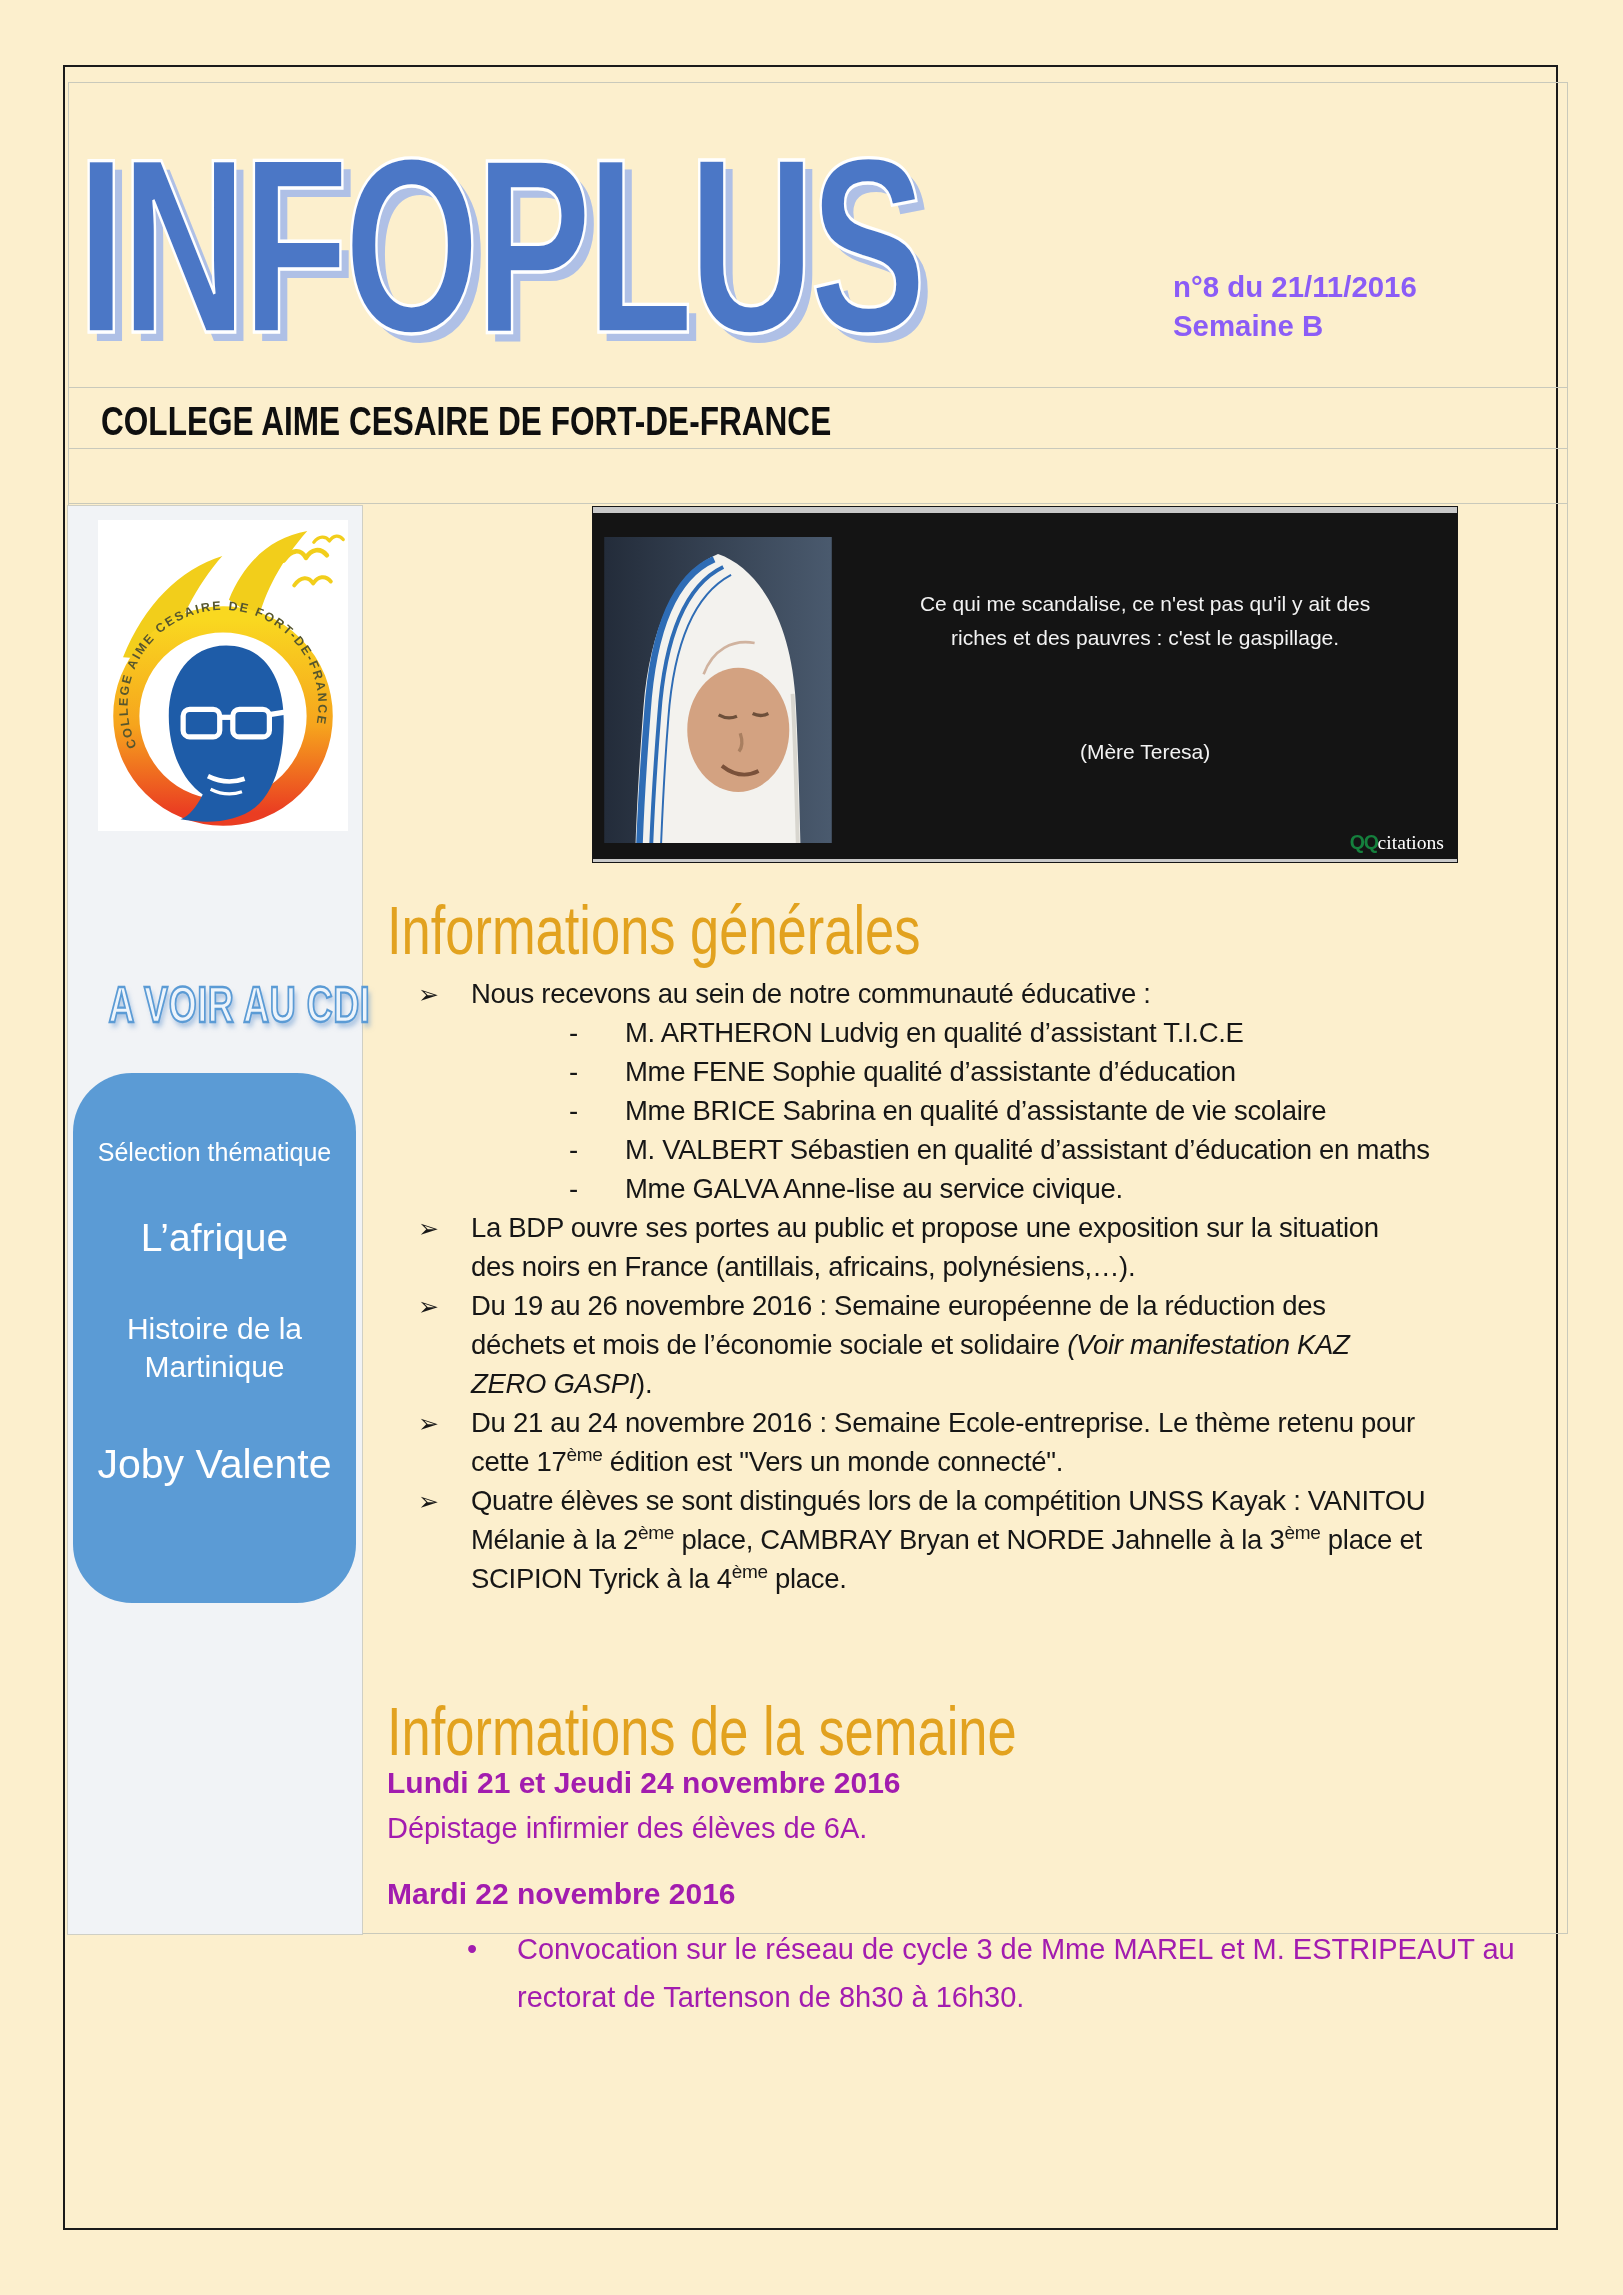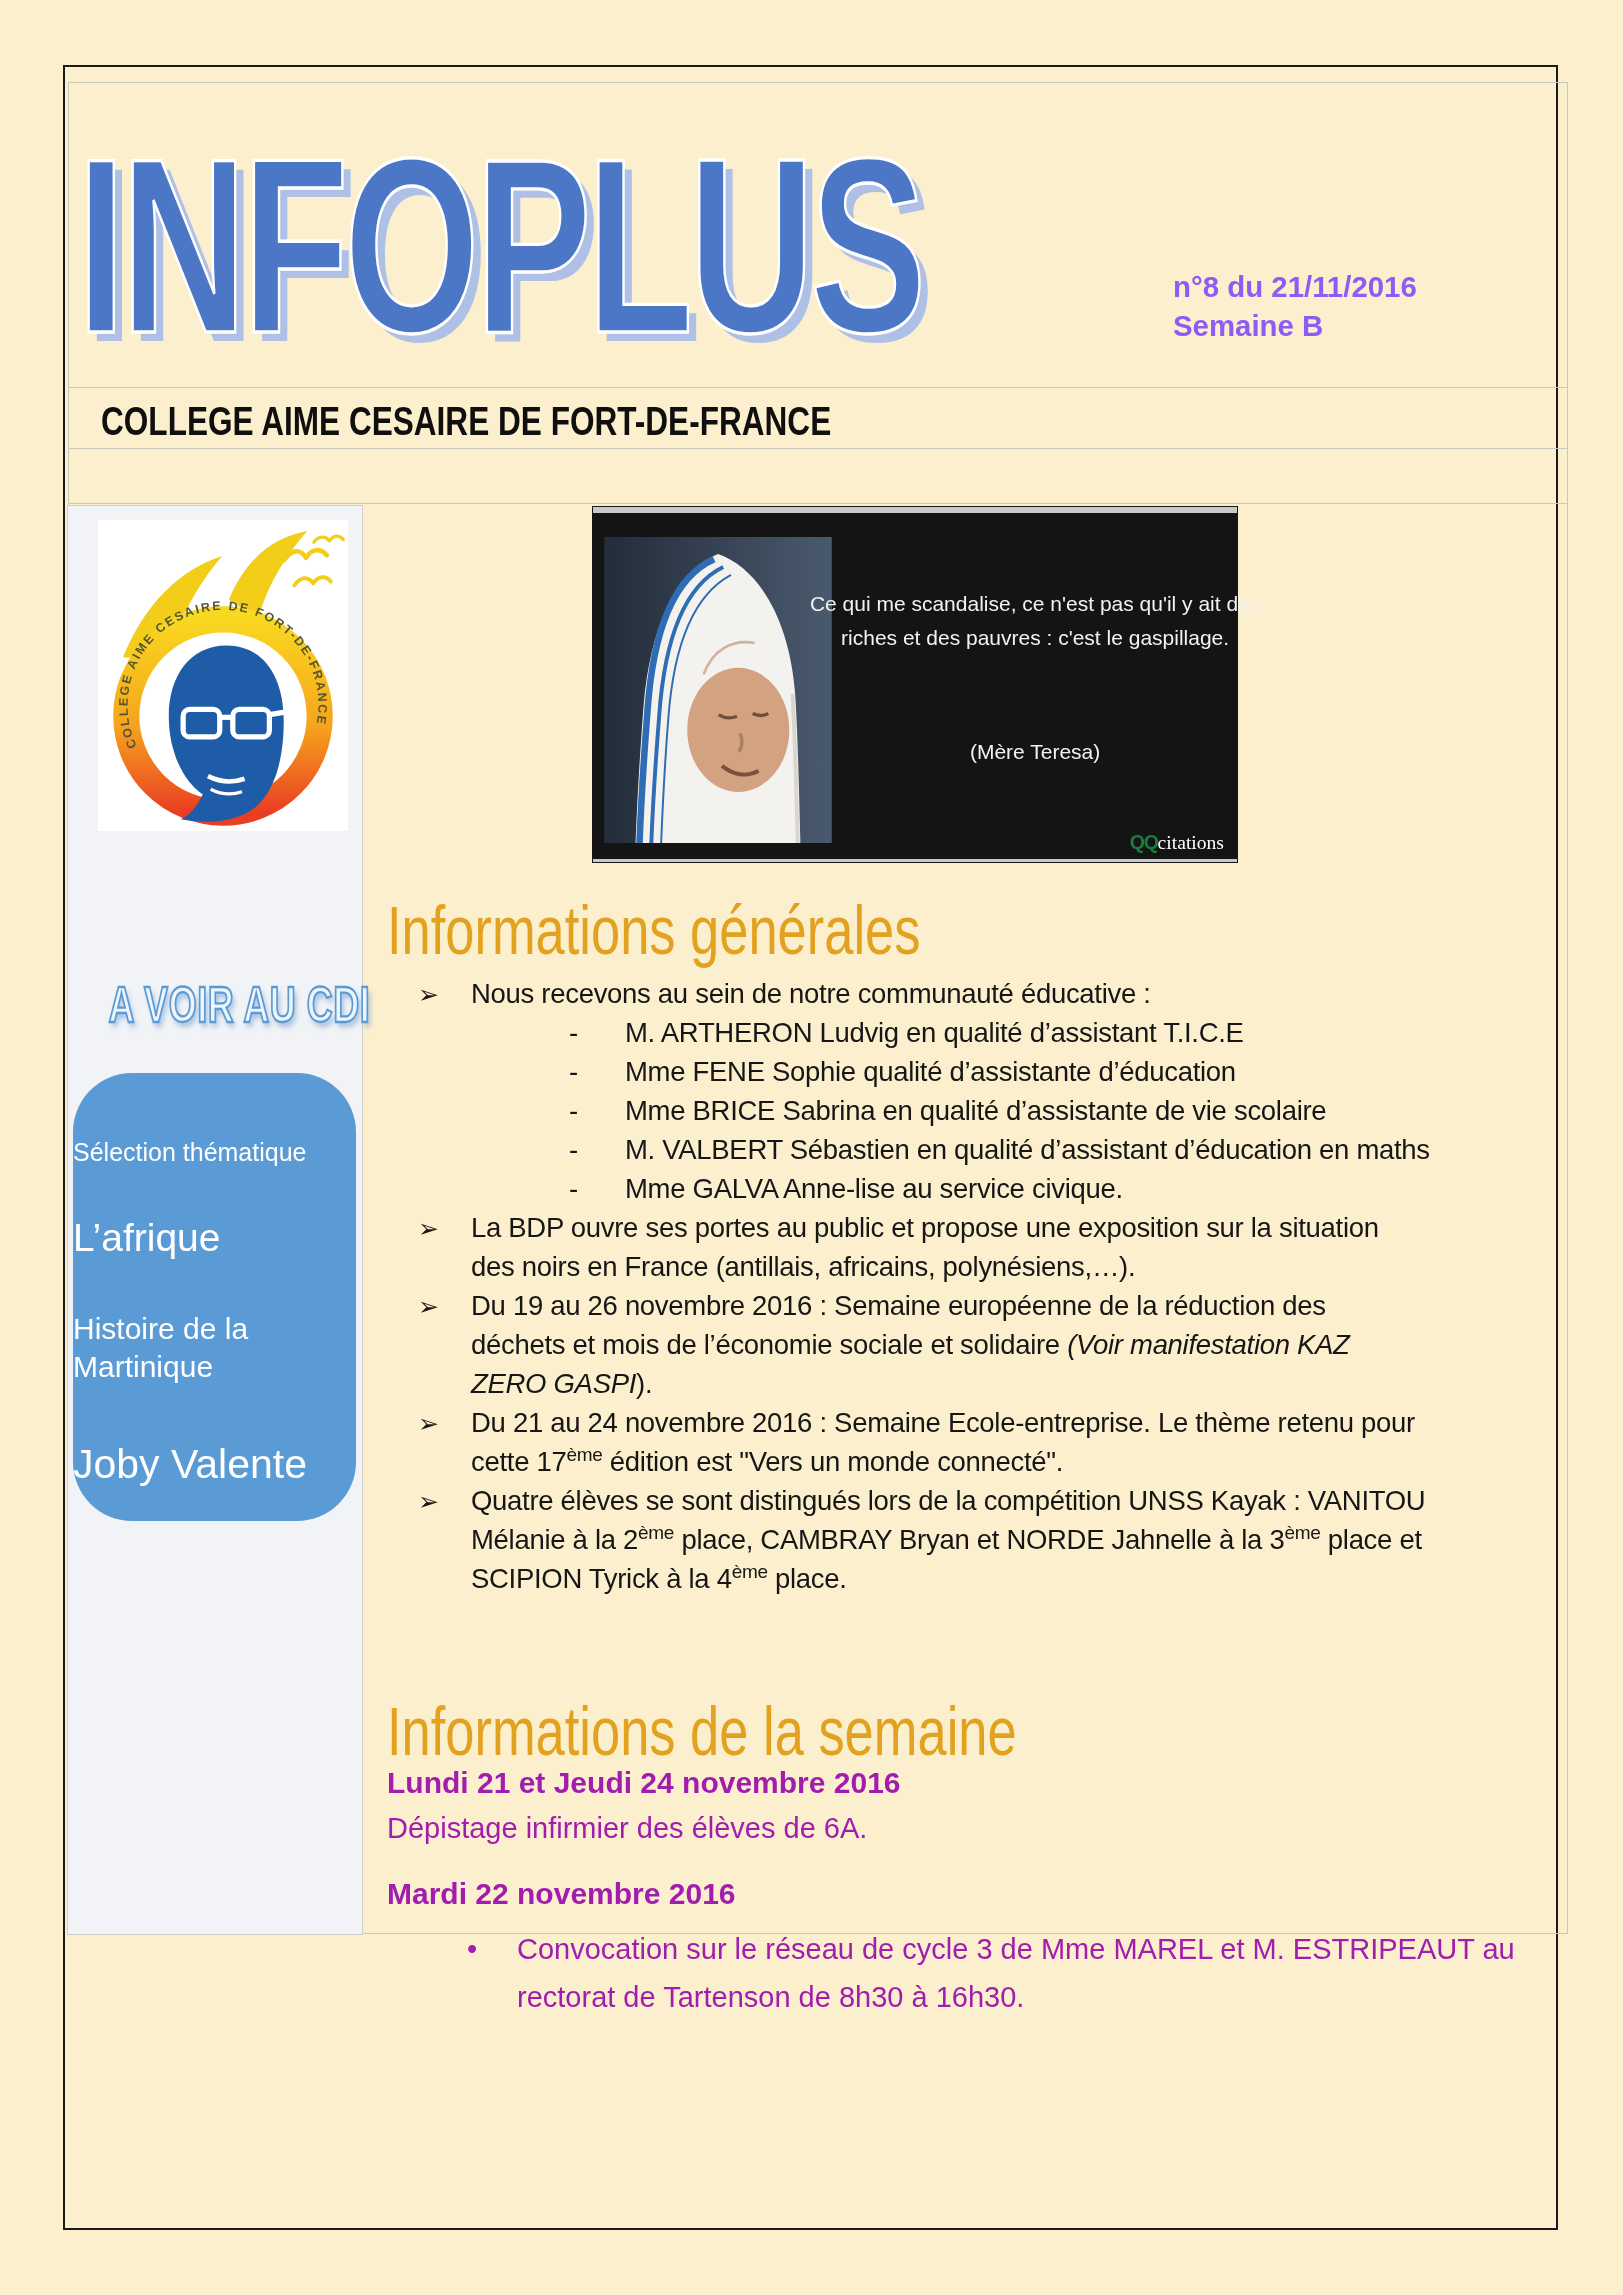--- a/index.html
+++ b/index.html
@@ -24,29 +24,29 @@
         color:#0f0f0f;white-space:nowrap;transform:scaleX(0.77);transform-origin:left top;}
 
   
   .sidebar{position:absolute;left:67px;top:505px;width:296px;height:1430px;
         background:#F1F3F6;border:0.7px solid #CFCFC5;box-sizing:border-box;}
   .logobox{position:absolute;left:98px;top:520px;width:250px;height:311px;background:#ffffff;}
   .avoir{position:absolute;left:67px;top:976px;width:296px;text-align:center;
         font-size:50px;font-weight:bold;letter-spacing:0.7px;color:#EDF4FB;white-space:nowrap;
         -webkit-text-stroke:2.3px #5B9BD5;text-shadow:3.3px 4.6px 5.9px rgba(100,150,205,.55);
         transform:scaleX(0.72);transform-origin:center top;}
-  .bluebox{position:absolute;left:73px;top:1073px;width:283px;height:448px;
-        background:#5B9BD5;border-radius:59px;color:#ffffff;}
+  .bluebox{position:absolute;left:73px;top:1073px;width:283px;height:530px;
+        background:#5B9BD5;border-radius:59px;color:#ffffff;text-align:center;}
   .bb1{margin-top:65px;font-size:25px;}
   .bb2{margin-top:49px;font-size:39px;}
   .bb3{margin-top:50px;font-size:30px;line-height:1.25;}
   .bb4{margin-top:56px;font-size:41px;}
 
   
-  .quote{position:absolute;left:592px;top:506px;width:646px;height:357px;
+  .quote{position:absolute;left:592px;top:506px;width:866px;height:357px;
         border:1.3px solid #161616;background:#141414;box-sizing:border-box;}
   .qtop{position:absolute;left:0;top:0;right:0;height:5.9px;background:#C9C9C9;}
   .qbottom{position:absolute;left:0;bottom:0;right:0;height:3.3px;background:#C9C9C9;}
   .qphoto{position:absolute;left:10.5px;top:30px;width:228px;height:306px;}
   .qtext{position:absolute;left:252px;right:11.8px;top:26px;bottom:39px;
         display:flex;flex-direction:column;align-items:center;justify-content:center;
         color:#F2F2F2;font-size:21px;line-height:1.62;text-align:center;}
   .qline{white-space:nowrap;}
   .qauthor{margin-top:79px;white-space:nowrap;}
   .qcredit{position:absolute;right:13px;bottom:7.9px;font-size:19.6px;white-space:nowrap;}

